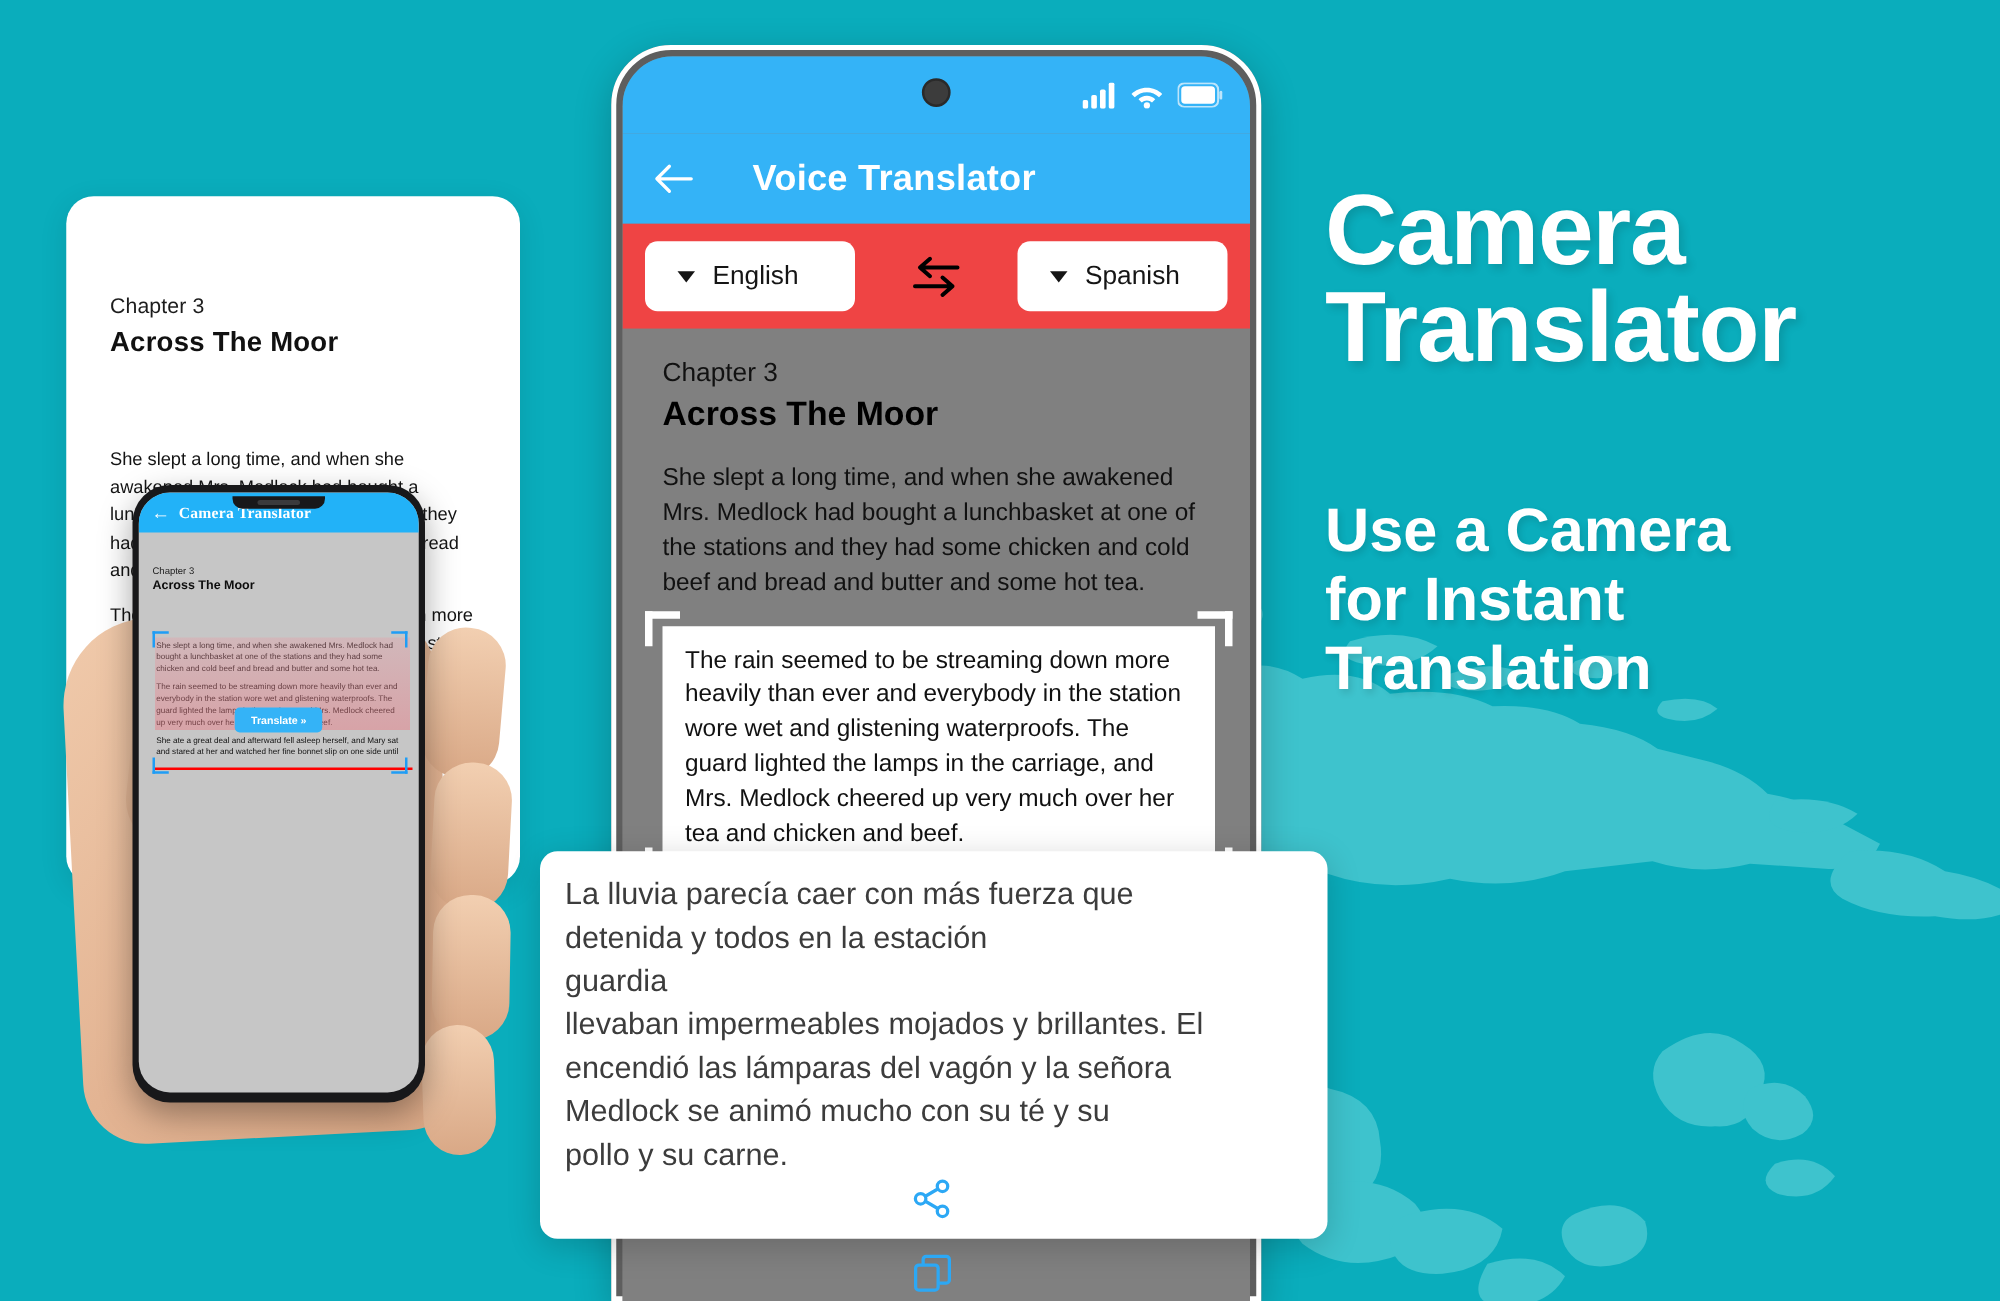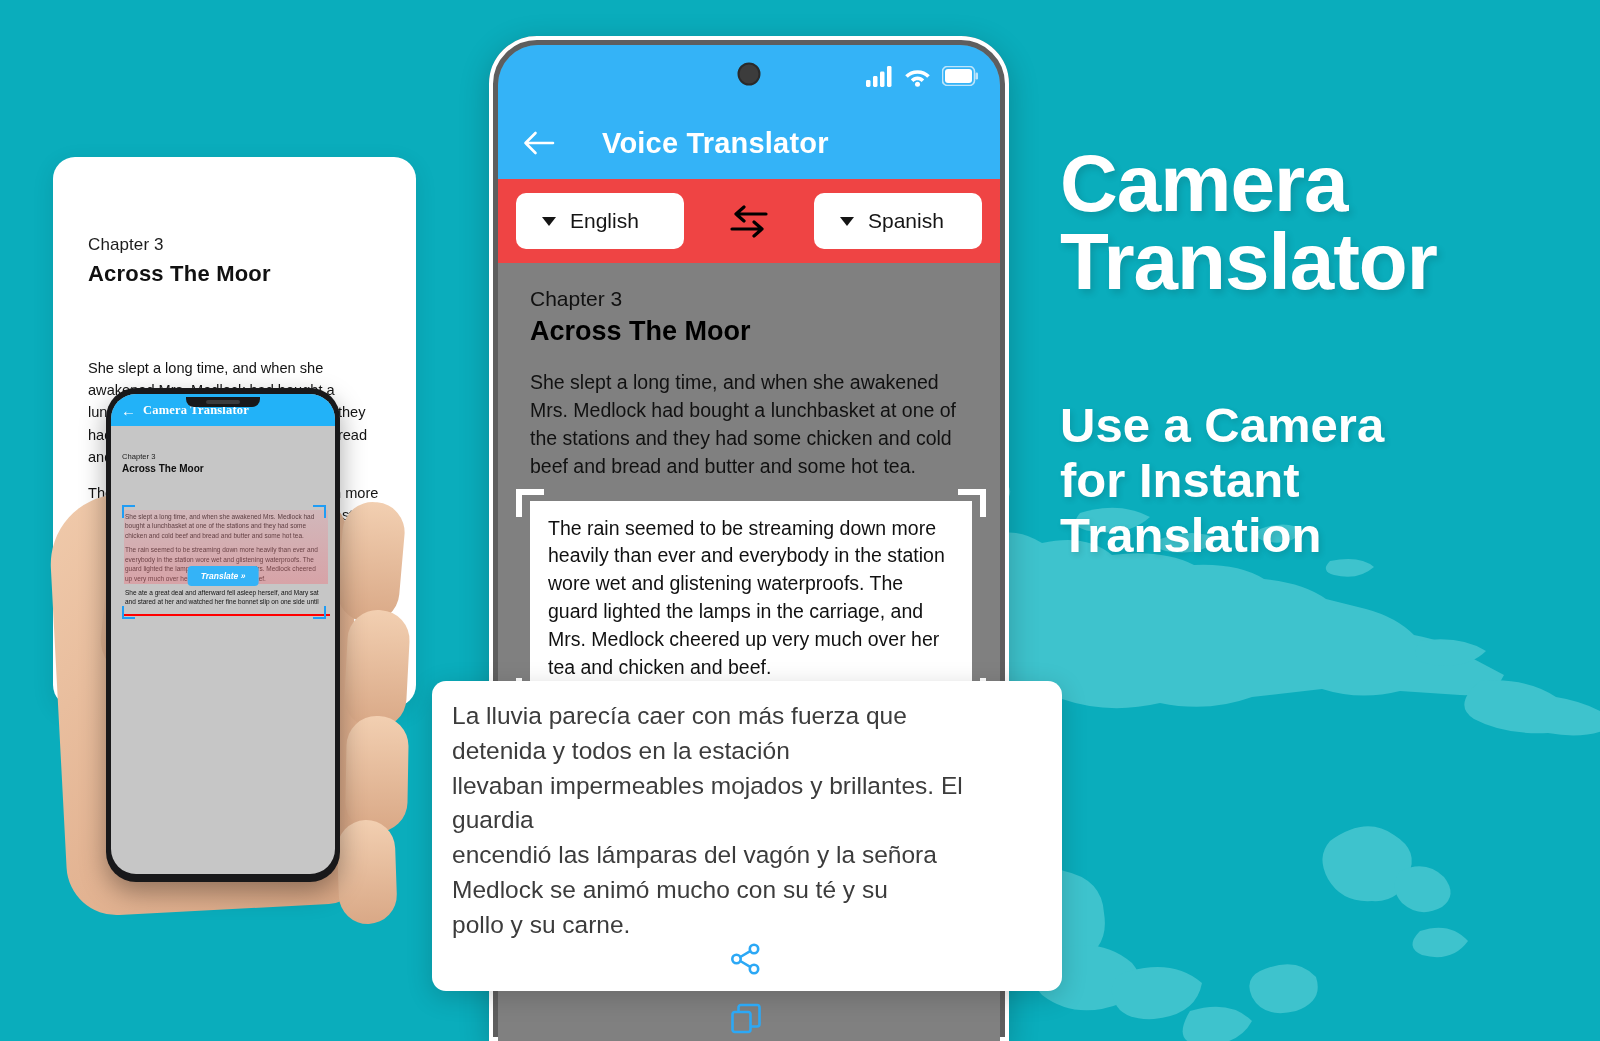--- a/index.html
+++ b/index.html
@@ -137,21 +137,21 @@
   }
   .corner { position:absolute; width:13px; height:13px; border:2.5px solid #1f9df5; }
   .c-tl { left:0px; top:-3px; border-right:none; border-bottom:none; }
   .c-tr { right:0px; top:-3px; border-left:none; border-bottom:none; }
   .c-bl { left:0px; bottom:-3px; border-right:none; border-top:none; }
   .c-br { right:0px; bottom:-3px; border-left:none; border-top:none; }
   .sp-translate-btn {
     position:absolute; left:50%; transform:translateX(-50%);
     bottom: 30px;
     background:#34b3f7; color:#fff; font-size:8.5px; font-weight:600;
-    padding: 5px 13px; border-radius: 4px; white-space:nowrap;font-style:italic;
+    padding: 5px 13px; border-radius: 4px; white-space:nowrap;
   }
 
   
   #bigphone {
     position: absolute;
     left: 489px; top: 36px;
     width: 520px; height: 1005px;
     background: #5e5e5e;
     border-radius: 48px 48px 0 0;
     padding: 9px 9px 0 9px;
@@ -412,22 +412,22 @@
         <div class="doc-para">She ate a great deal and afterward fell asleep herself, and Mary sat and stared at her and</div>
       </div>
 
     </div>
   </div>
 
   <div id="transsheet">
     <div class="ts-text">
       <span>La lluvia parecía caer con más fuerza que</span>
       <span>detenida y todos en la estación</span>
+      <span>guardia</span>
       <span>llevaban impermeables mojados y brillantes. El</span>
-      <span>guardia</span>
       <span>encendió las lámparas del vagón y la señora</span>
       <span>Medlock se animó mucho con su té y su</span>
       <span>pollo y su carne.</span>
     </div>
     <div class="ts-actions">
       <svg class="ic-btn" viewBox="0 0 34 34">
         <circle cx="25" cy="7" r="4.2" fill="none" stroke="#2ca8f5" stroke-width="2.6"></circle>
         <circle cx="7.5" cy="17" r="4.2" fill="none" stroke="#2ca8f5" stroke-width="2.6"></circle>
         <circle cx="25" cy="27" r="4.2" fill="none" stroke="#2ca8f5" stroke-width="2.6"></circle>
         <path d="M11.3 15 L21.2 9.2 M11.3 19 L21.2 24.8" stroke="#2ca8f5" stroke-width="2.6" stroke-linecap="round"></path>

